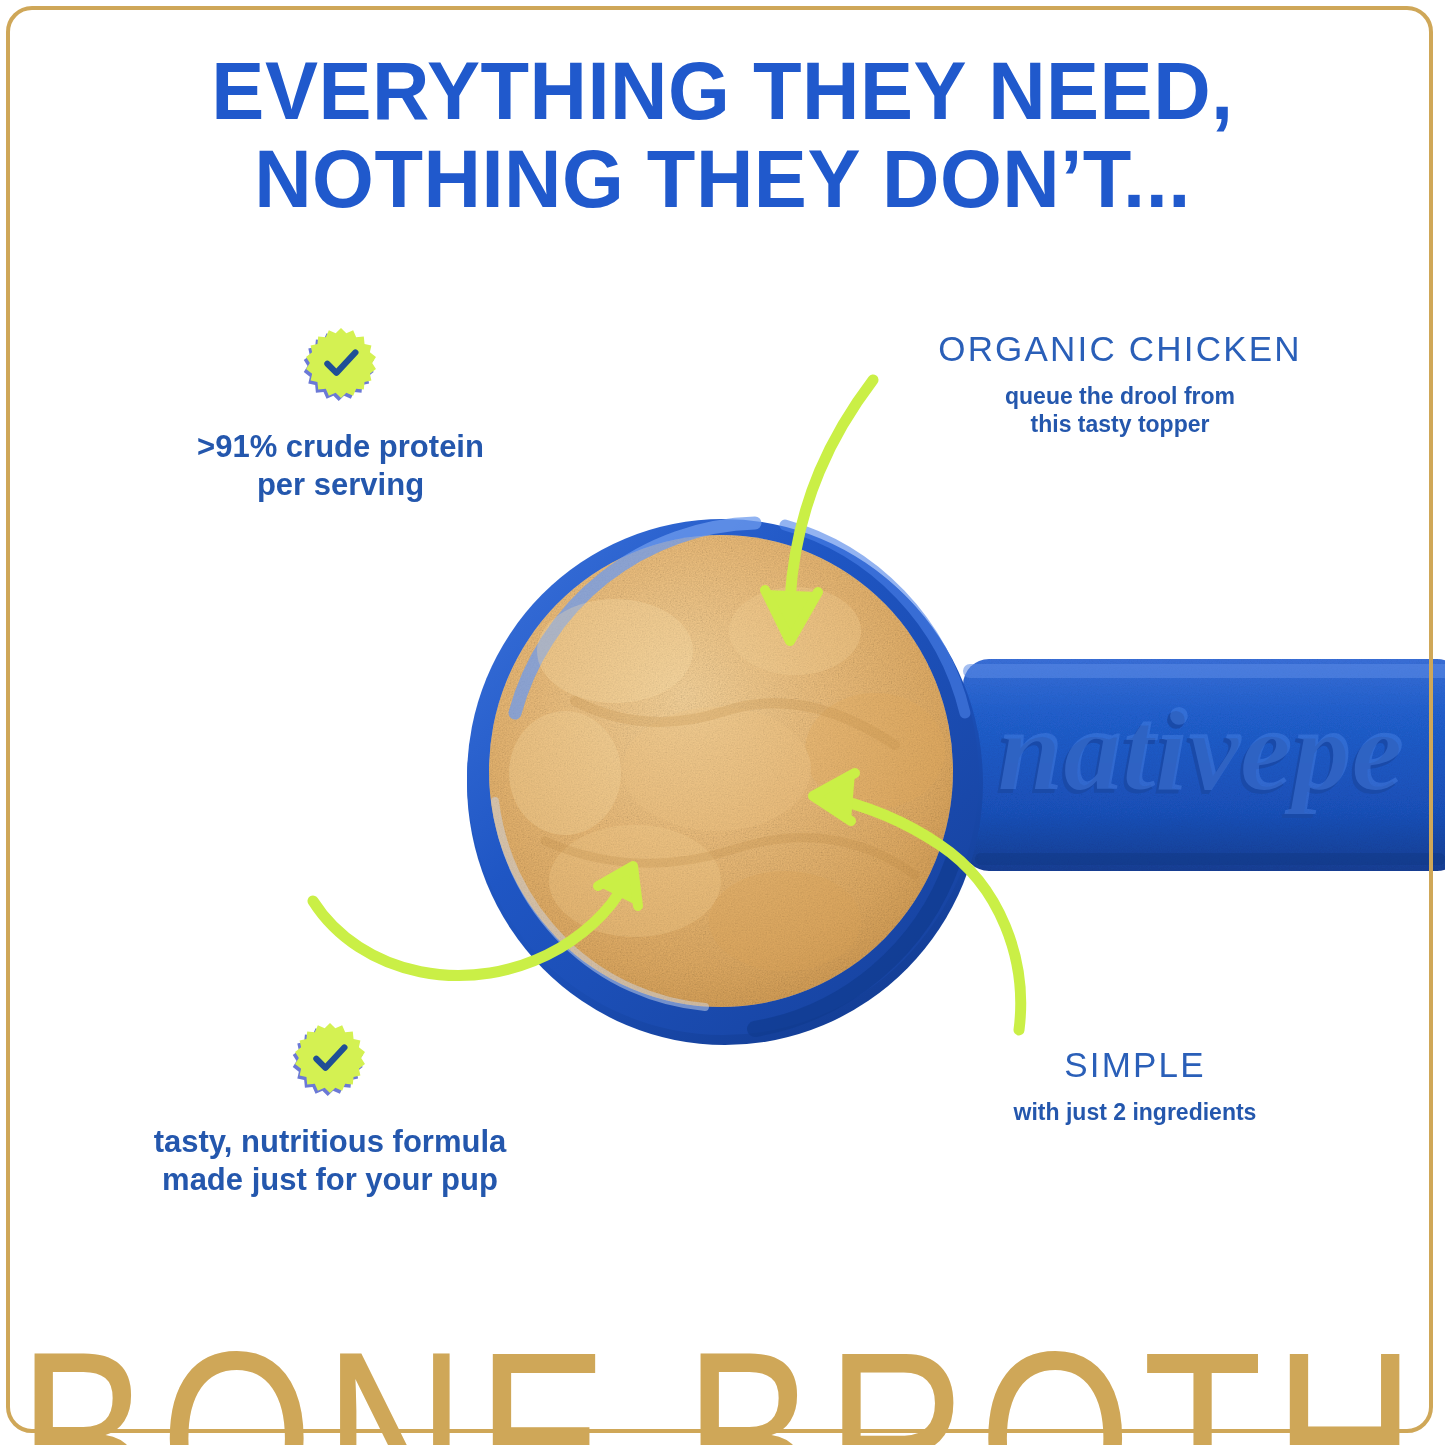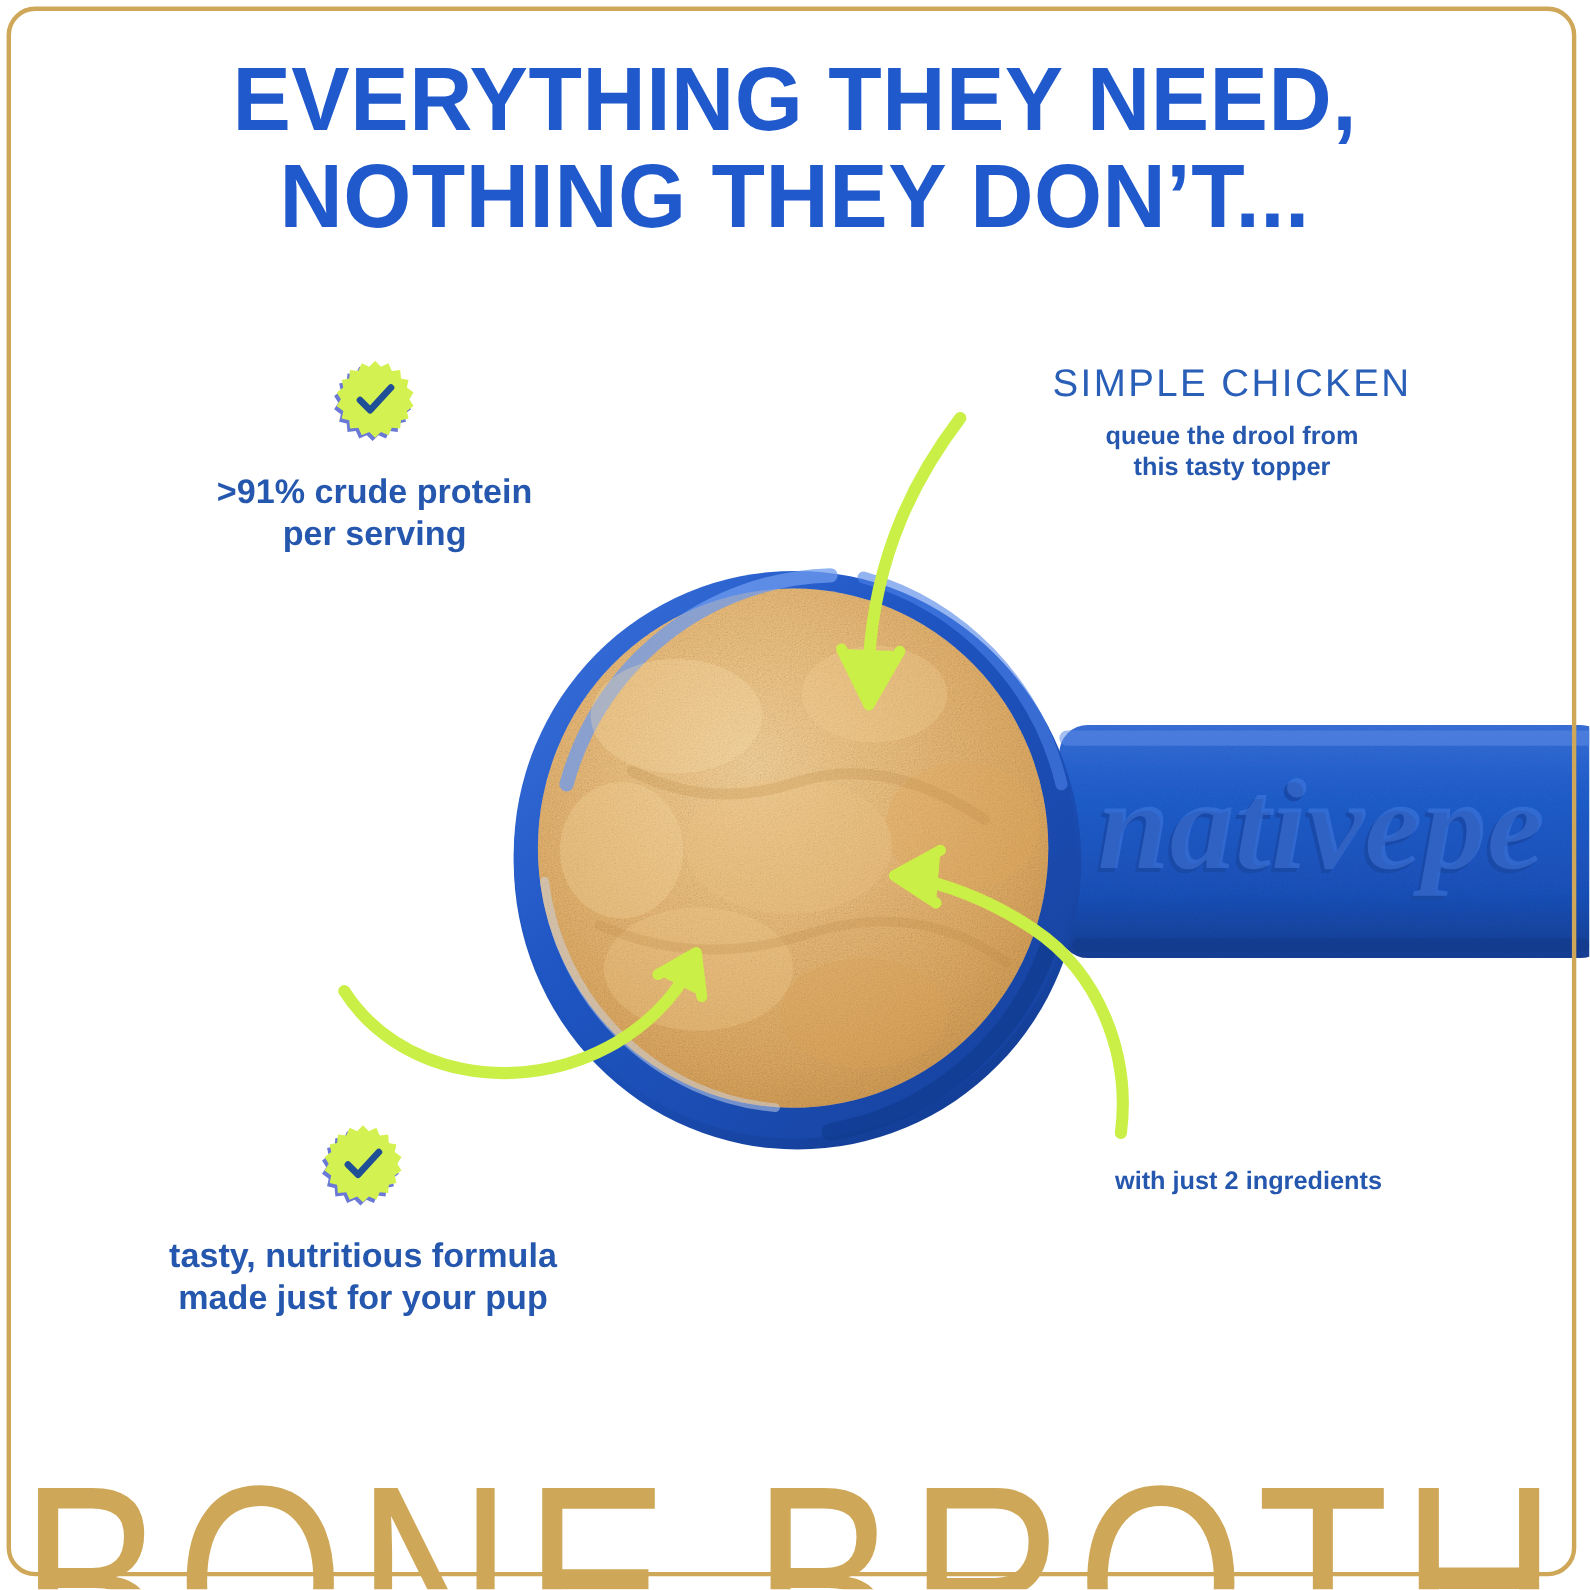--- a/index.html
+++ b/index.html
@@ -252,21 +252,21 @@
           <path fill="#d4f152" d="M50 4 L57 11 L66 7 L70 16 L80 15 L81 25 L90 27 L88 36 L96 42 L91 50 L96 58 L88 64 L90 73 L81 75 L80 85 L70 84 L66 93 L57 89 L50 96 L43 89 L34 93 L30 84 L20 85 L19 75 L10 73 L12 64 L4 58 L9 50 L4 42 L12 36 L10 27 L19 25 L20 15 L30 16 L34 7 L43 11 Z"></path>
           <path d="M32 51 L44 63 L69 36" fill="none" stroke="#1f4f96" stroke-width="8" stroke-linecap="round" stroke-linejoin="round"></path>
         </svg>
       </div>
     </div>
     <div class="badge-text">&gt;91% crude protein
 per serving</div>
   </div>
 
   <div class="callout" id="co-organic">
-    <div class="kicker">SIMPLE CHICKEN</div>
+    <div class="kicker">ORGANIC CHICKEN</div>
     <div class="body">queue the drool from
 this tasty topper</div>
   </div>
 
 
   <div class="callout badged" id="co-tasty">
     <div class="badge-wrap">
       <div class="badge">
         <svg viewBox="0 0 100 100" xmlns="http://www.w3.org/2000/svg" aria-hidden="true">
           <g transform="translate(-3,4)">
@@ -275,20 +275,21 @@
           <path fill="#d4f152" d="M50 4 L57 11 L66 7 L70 16 L80 15 L81 25 L90 27 L88 36 L96 42 L91 50 L96 58 L88 64 L90 73 L81 75 L80 85 L70 84 L66 93 L57 89 L50 96 L43 89 L34 93 L30 84 L20 85 L19 75 L10 73 L12 64 L4 58 L9 50 L4 42 L12 36 L10 27 L19 25 L20 15 L30 16 L34 7 L43 11 Z"></path>
           <path d="M32 51 L44 63 L69 36" fill="none" stroke="#1f4f96" stroke-width="8" stroke-linecap="round" stroke-linejoin="round"></path>
         </svg>
       </div>
     </div>
     <div class="badge-text">tasty, nutritious formula
 made just for your pup</div>
   </div>
 
   <div class="callout" id="co-simple">
+    <div class="kicker">SIMPLE</div>
     <div class="body">with just 2 ingredients</div>
   </div>
 
   <div class="wordmark">BONE BROTH</div>
 
   <div class="frame"></div>
 
 </div>
 
 </body></html>

